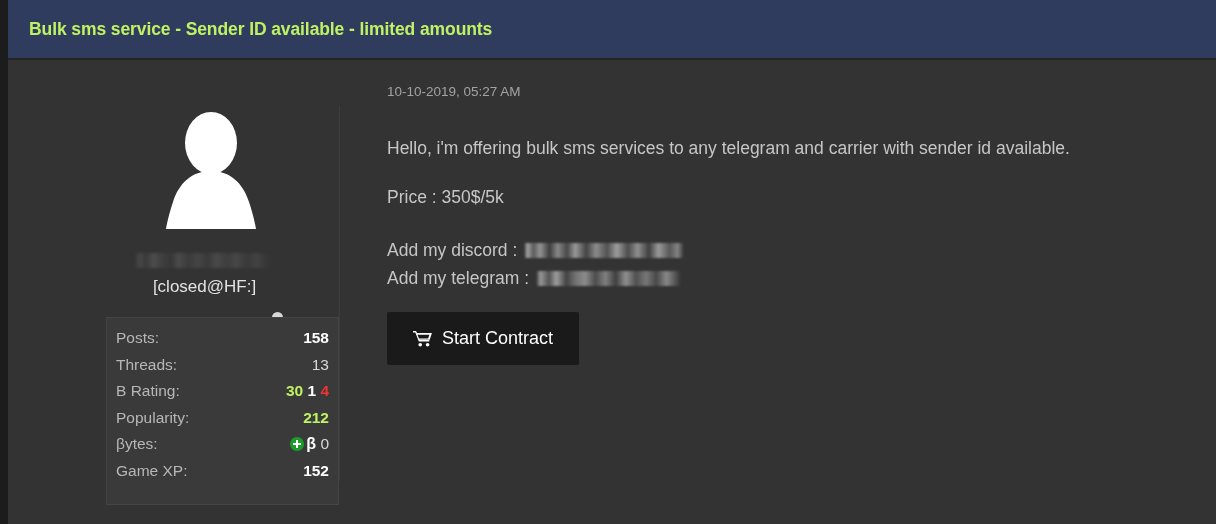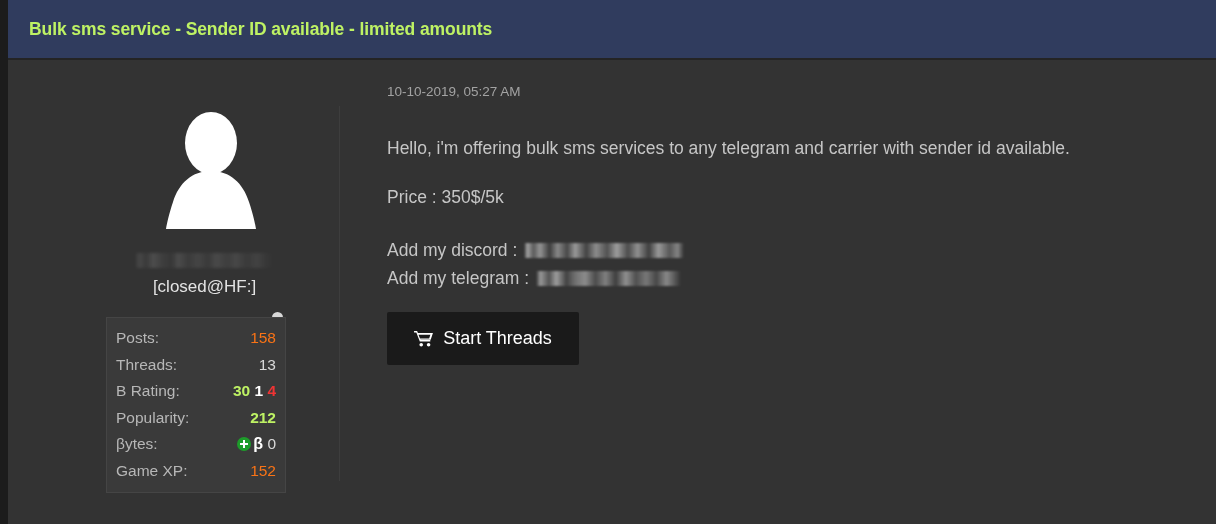--- a/index.html
+++ b/index.html
@@ -132,38 +132,38 @@
     text-align: center;
     color: #e3e3e3;
     font-size: 17px;
   }
 
   
   .stats-box {
     position: absolute;
     left: 67px;
     top: 257px;
-    width: 180px;
+    width: 233px;
     background: #3a3a3a;
     border: 1px solid #454545;
-    padding: 7px 9px 8px 9px;
+    padding: 7px 9px 20px 9px;
   }
 
   .stat-row {
     display: flex;
     align-items: baseline;
     justify-content: space-between;
     height: 26.5px;
     line-height: 26.5px;
     font-size: 15.5px;
   }
 
   .stat-label { color: #b7b7b7; white-space: nowrap; }
   .stat-val   { color: #d9d9d9; white-space: nowrap; }
-  .stat-val.bold { font-weight: normal; color: #f97316; }
+  .stat-val.bold { font-weight: bold; color: #ffffff; }
 
   .g { color: #bef264; font-weight: bold; }
   .w { color: #ffffff; font-weight: bold; }
   .r { color: #ef3434; font-weight: bold; }
 
   .byte-plus {
     display: inline-block;
     width: 14px;
     height: 14px;
     border-radius: 50%;
@@ -398,18 +398,18 @@
         </div>
       </div>
 
       <button class="contract-btn">
         <svg class="cart-icon" viewBox="0 0 20 18" xmlns="http://www.w3.org/2000/svg">
           <path d="M0 1 h3.2 l0.9 2.2 H20 l-2.4 7.2 H6.4 L5.8 9 H16 l1.3-4 H4.7 l2.2 5.6
                    h10.3 v1.6 H6.1 L2.4 2.6 H0 Z" fill="#ffffff"></path>
           <circle cx="7.6" cy="15.6" r="1.9" fill="#ffffff"></circle>
           <circle cx="15.4" cy="15.6" r="1.9" fill="#ffffff"></circle>
         </svg>
-        <span>Start Threads</span>
+        <span>Start Contract</span>
       </button>
 
     </div>
   </div>
 </div>
 
 </body></html>

